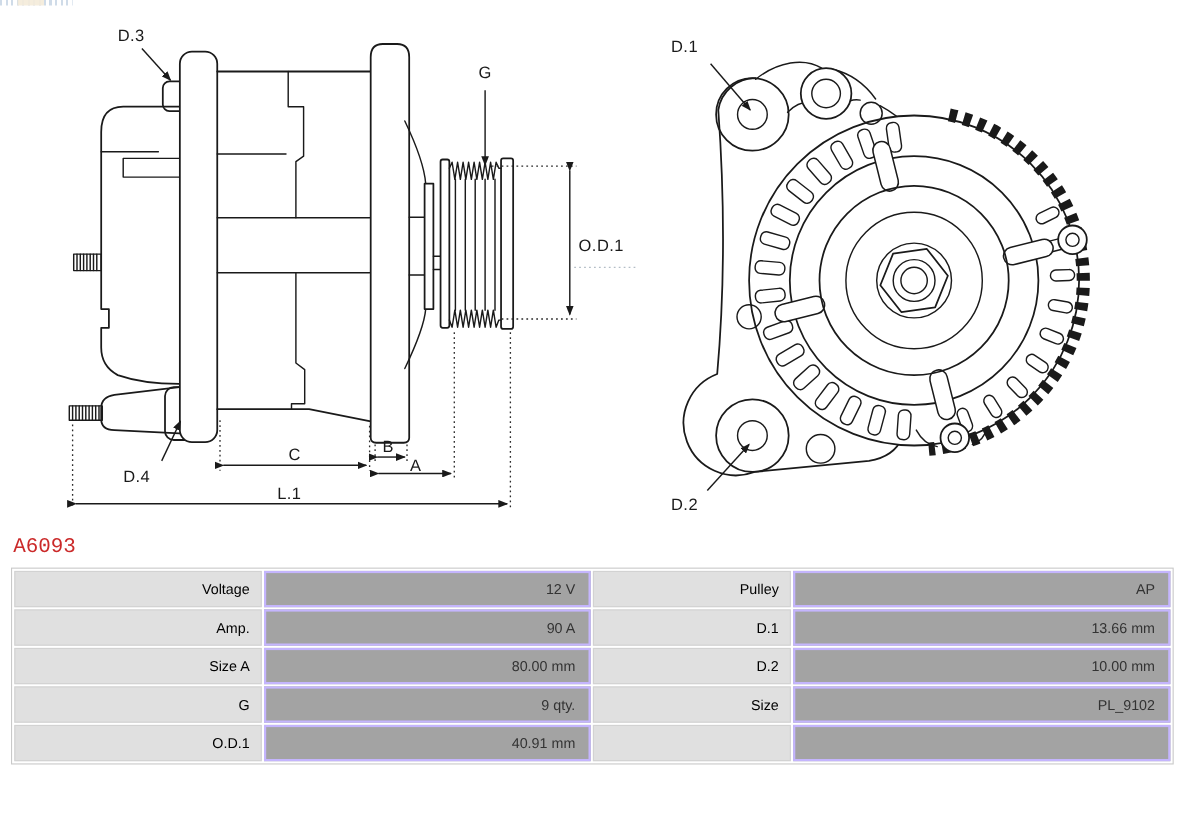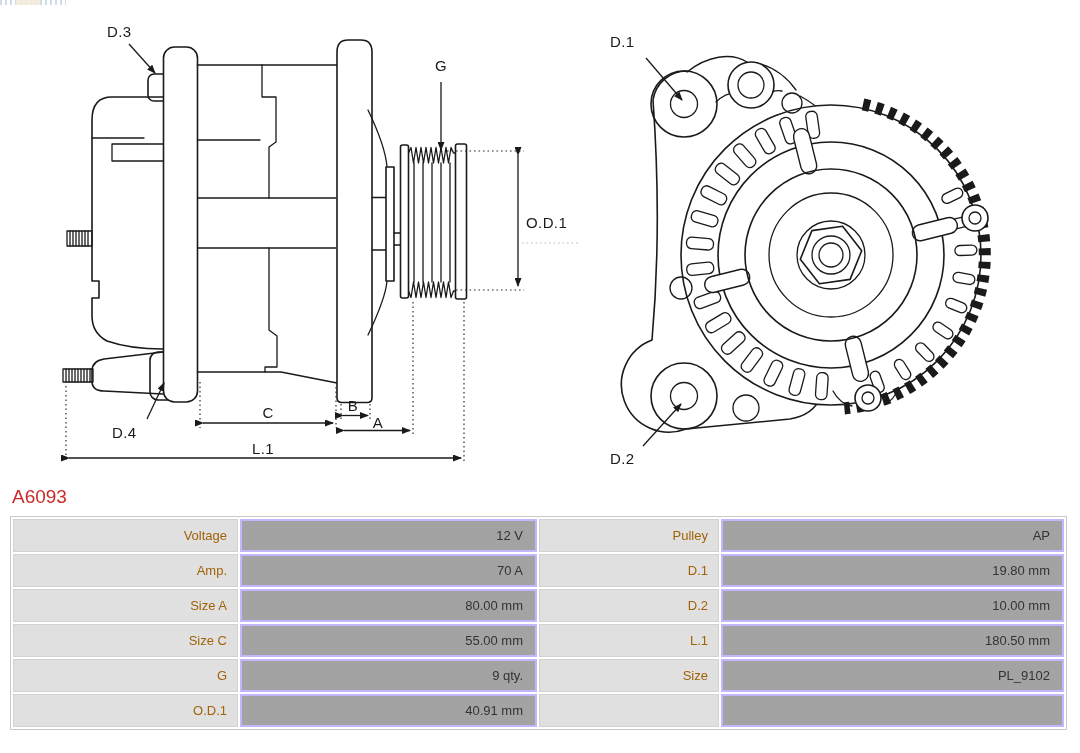--- a/index.html
+++ b/index.html
@@ -12,27 +12,27 @@
   svg.drawing{position:absolute;left:0;top:0;}
   .ln{fill:none;stroke:#1a1a1a;stroke-width:1.6;stroke-linejoin:round;stroke-linecap:round;}
   .ln2{fill:none;stroke:#1a1a1a;stroke-width:1.3;stroke-linejoin:round;stroke-linecap:round;}
   .wh{fill:#ffffff;stroke:#1a1a1a;stroke-width:1.6;stroke-linejoin:round;}
   .dot{fill:none;stroke:#2a2a2a;stroke-width:1.2;stroke-dasharray:1.6 2.9;}
   .dotlite{fill:none;stroke:#b3bdc6;stroke-width:1.2;stroke-dasharray:1.6 2.9;}
   .dim{fill:none;stroke:#1a1a1a;stroke-width:1.3;}
   .lead{fill:none;stroke:#1a1a1a;stroke-width:1.3;}
   .lab{font-family:"Liberation Sans",sans-serif;font-size:15px;fill:#1a1a1a;letter-spacing:.4px;}
   .teeth{fill:none;stroke:#1a1a1a;stroke-width:12;stroke-dasharray:7 6.5;}
-  .part-number{position:absolute;left:12px;top:486px;font-size:19px;color:#cb2a2a;}
+  .part-number{position:absolute;left:12px;top:486px;font-size:19px;color:#cb2a2a;font-family:Liberation Mono, monospace;}
   .spec-wrap{position:absolute;left:10px;top:516px;width:1055px;background:#fff;
        border:1px solid #c9c9c9;}
   table.spec{border-collapse:separate;border-spacing:2px;width:100%;table-layout:fixed;}
   table.spec td{height:29px;font-size:13px;vertical-align:middle;text-align:right;
        overflow:hidden;white-space:nowrap;}
-  td.lbl{background:#e0e0e0;border:1px solid #d2d2d2;color:#a16207;padding:0 10px 0 4px;margin-left:29px;}
+  td.lbl{background:#e0e0e0;border:1px solid #d2d2d2;color:#000000;padding:0 10px 0 4px;margin-left:29px;}
   td.val{background:#a3a3a3;border:2px solid #c4b5fd;color:#333333;padding:0 12px 0 4px;}
 </style>
 </head>
 <body>
 
 <div class="scan-artifact">
     <div class="warm"></div>
   </div>
 
 <svg class="drawing" width="1080" height="514" viewBox="0 0 1080 514">
@@ -198,37 +198,31 @@
       </colgroup>
     <tbody>
       <tr>
         <td class="lbl">Voltage</td>
         <td class="val">12 V</td>
         <td class="lbl">Pulley</td>
         <td class="val">AP</td>
       </tr>
       <tr>
         <td class="lbl">Amp.</td>
-        <td class="val">70 A</td>
+        <td class="val">90 A</td>
         <td class="lbl">D.1</td>
-        <td class="val">19.80 mm</td>
+        <td class="val">13.66 mm</td>
       </tr>
       <tr>
         <td class="lbl">Size A</td>
         <td class="val">80.00 mm</td>
         <td class="lbl">D.2</td>
         <td class="val">10.00 mm</td>
       </tr>
       <tr>
-        <td class="lbl">Size C</td>
-        <td class="val">55.00 mm</td>
-        <td class="lbl">L.1</td>
-        <td class="val">180.50 mm</td>
-      </tr>
-      <tr>
         <td class="lbl">G</td>
         <td class="val">9 qty.</td>
         <td class="lbl">Size</td>
         <td class="val">PL_9102</td>
       </tr>
       <tr>
         <td class="lbl">O.D.1</td>
         <td class="val">40.91 mm</td>
         <td class="lbl"></td>
         <td class="val"></td>

